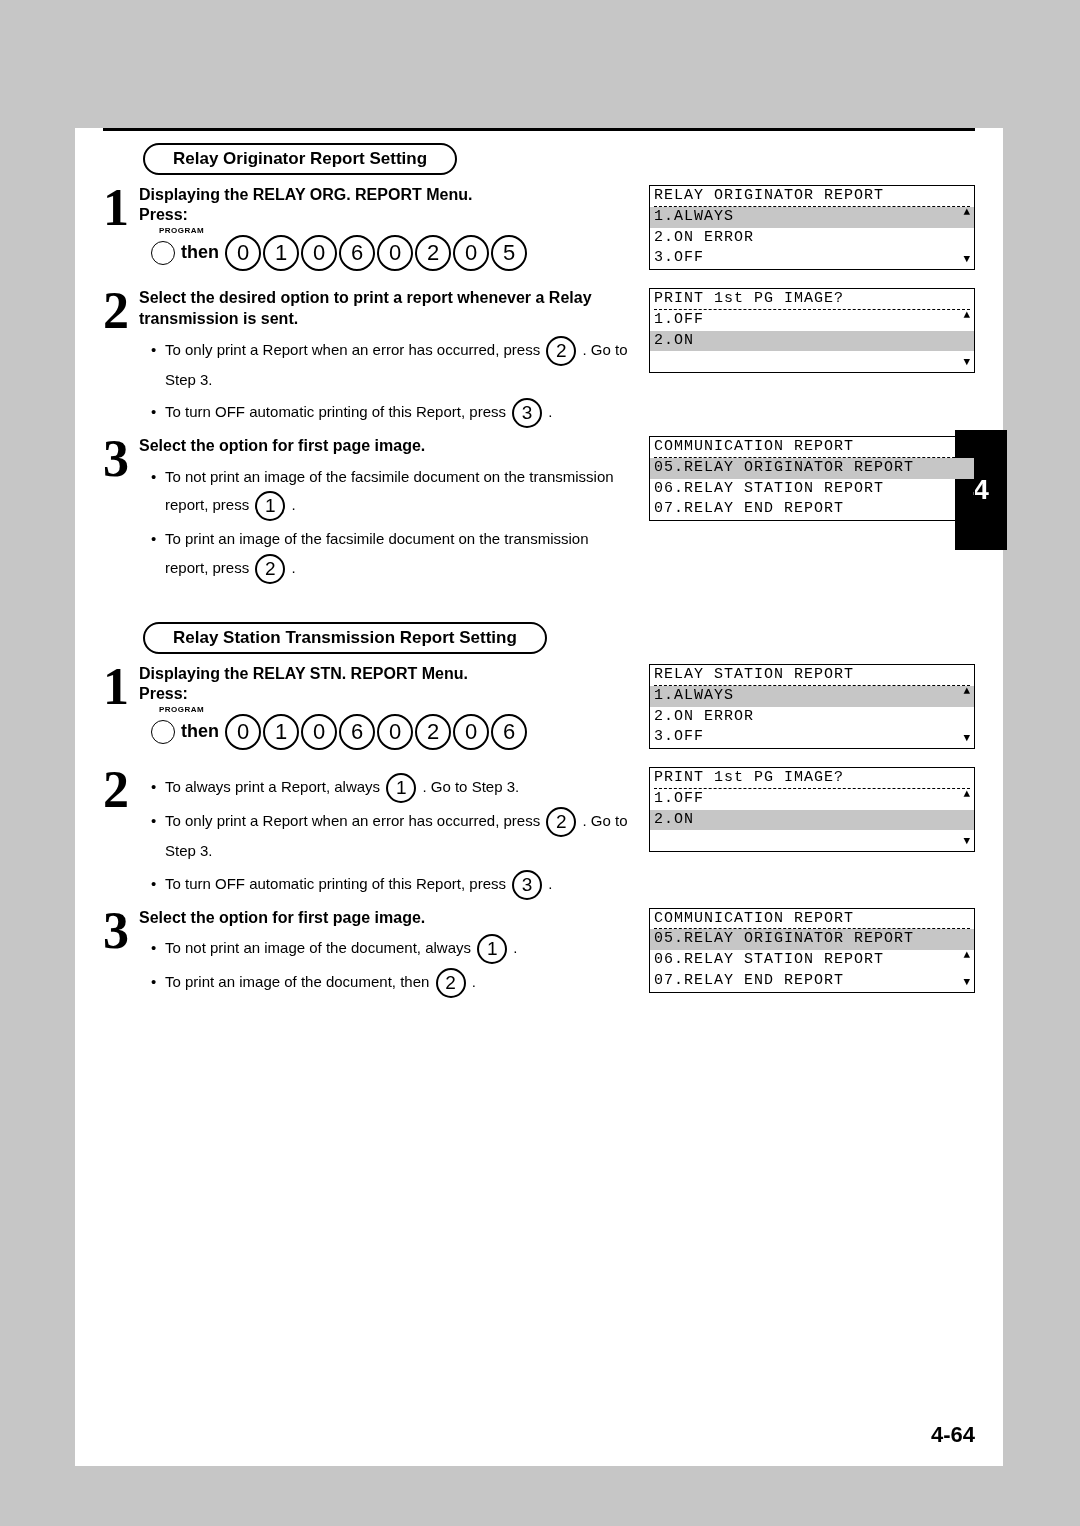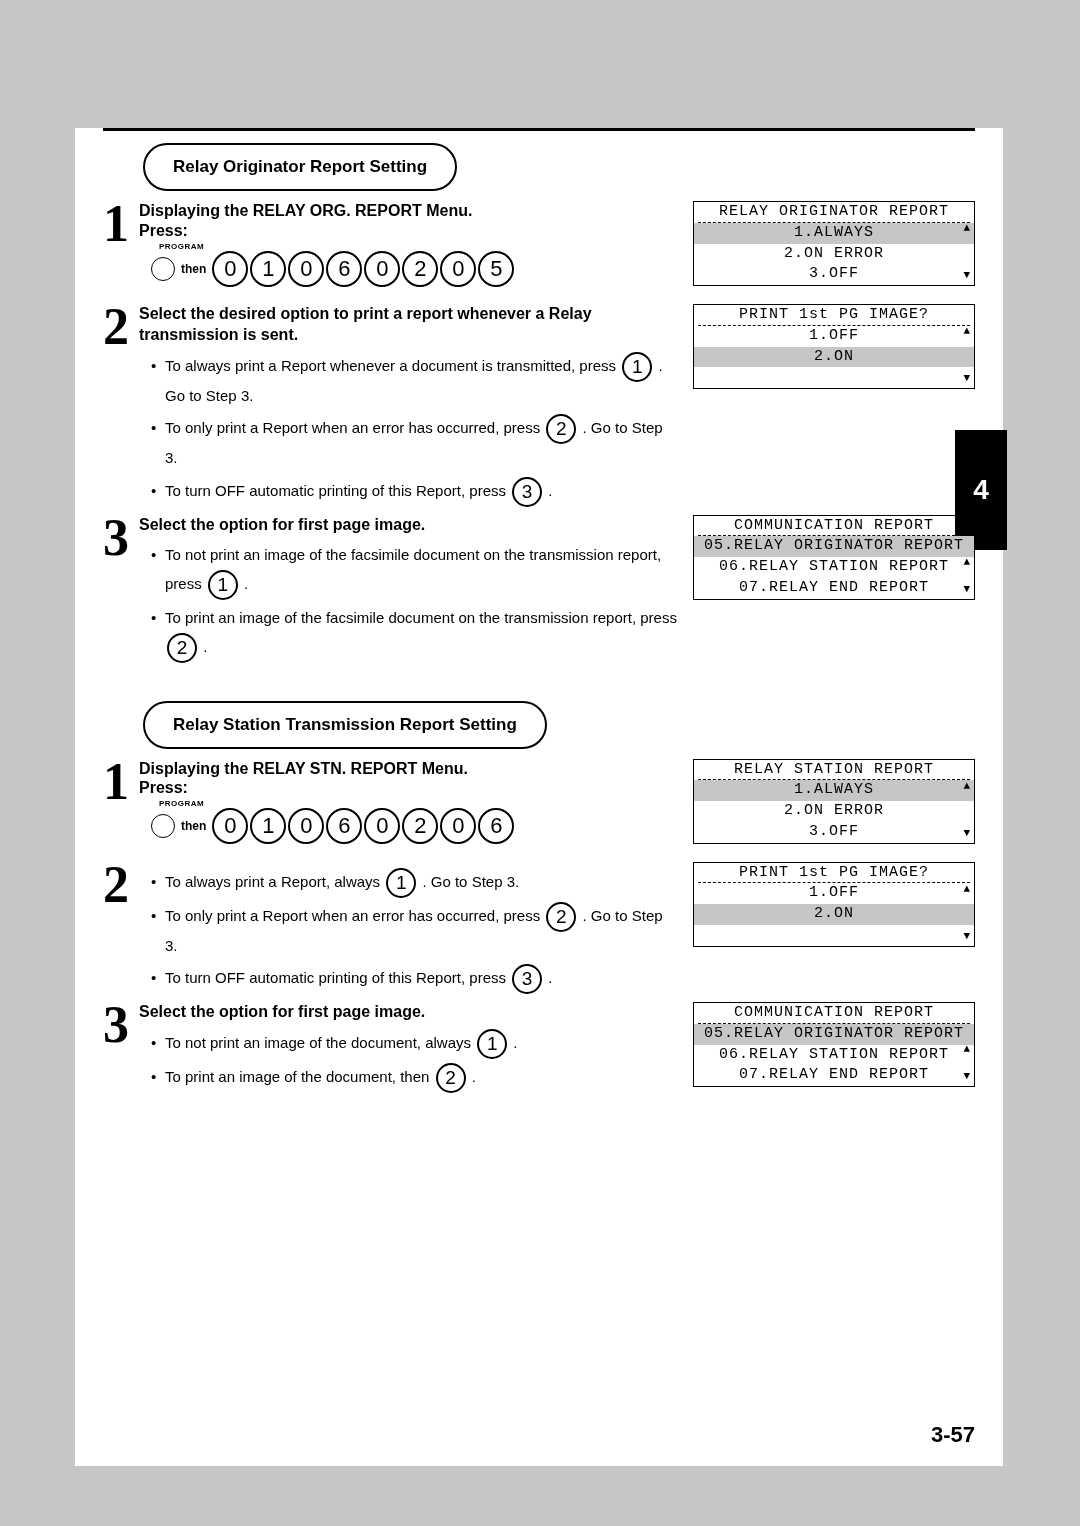--- a/index.html
+++ b/index.html
@@ -35,21 +35,21 @@
     font-size: 28px;
     font-weight: bold;
     display: flex;
     align-items: center;
     justify-content: center;
   }
   .pill {
     display: inline-block;
     border: 2px solid #000;
     border-radius: 24px;
-    padding: 12px 28px;
+    padding: 4px 28px;
     font-weight: bold;
     font-size: 17px;
     margin-left: 40px;
     margin-bottom: 10px;
   }
   .content { margin: 0 28px; }
   .step {
     display: flex;
     align-items: flex-start;
     margin-bottom: 4px;
@@ -72,37 +72,37 @@
     letter-spacing: 0.5px;
     margin-left: 20px;
     margin-top: 2px;
   }
   .keyrow { display: flex; align-items: center; gap: 2px; margin-left: 12px; }
   .smallcircle {
     width: 24px; height: 24px; border: 1.5px solid #000; border-radius: 50%;
     display: inline-flex; align-items: center; justify-content: center;
     font-size: 14px; font-weight: bold;
   }
-  .then { font-weight: bold; font-size: 12px; margin: 0 4px; }
+  .then { font-weight: bold; font-size: 18px; margin: 0 4px; }
   .key {
     width: 36px; height: 36px; border: 2px solid #000; border-radius: 50%;
     display: inline-flex; align-items: center; justify-content: center;
     font-size: 22px;
   }
   .inlinekey {
     width: 30px; height: 30px; border: 2px solid #000; border-radius: 50%;
     display: inline-flex; align-items: center; justify-content: center;
     font-size: 19px; vertical-align: middle; margin: 0 2px;
   }
   .bullets { margin-left: 12px; margin-top: 6px; font-size: 15px; line-height: 1.9; }
   .bullets li { list-style: none; position: relative; padding-left: 14px; margin-bottom: 4px; }
   .bullets li::before { content: "•"; position: absolute; left: 0; }
   .layout-row { display: flex; gap: 16px; align-items: flex-start; }
   .left { flex: 1; }
-  .right { width: 282px; flex-shrink: 0; text-align: center; }
+  .right { width: 326px; flex-shrink: 0; }
   .lcd {
     border: 1.5px solid #000;
     padding: 0;
     font-family: "Courier New", monospace;
     font-size: 15px;
     line-height: 1.25;
     letter-spacing: 1px;
     margin-bottom: 18px;
     position: relative;
   }
@@ -189,25 +189,20 @@
 
     <div class="layout-row">
       <div class="left">
 
         <div class="step">
           <div class="stepnum">2</div>
           <div class="stepbody">
             <div class="steptitle">Select the desired option to print a report whenever a Relay transmission is sent.</div>
             <ul class="bullets">
               <li>
-                <span>To always print a Report whenever a document is transmitted, press </span>
-                <span class="inlinekey">1</span>
-                <span>.  Go to Step 3.</span>
-              </li>
-              <li>
                 <span>To only print a Report when an error has occurred, press </span>
                 <span class="inlinekey">2</span>
                 <span>.  Go to Step 3.</span>
               </li>
               <li>
                 <span>To turn OFF automatic printing of this Report, press </span>
                 <span class="inlinekey">3</span>
                 <span>.</span>
               </li>
             </ul>
@@ -370,14 +365,14 @@
           <span class="row">06.RELAY STATION REPORT</span>
           <span class="row">07.RELAY END REPORT</span>
           <span class="arrow-up">▲</span>
           <span class="arrow-down">▼</span>
         </div>
       </div>
     </div>
 
   </div>
 
-  <div class="pagenum">3-57</div>
+  <div class="pagenum">4-64</div>
 </div>
 
 </body></html>

